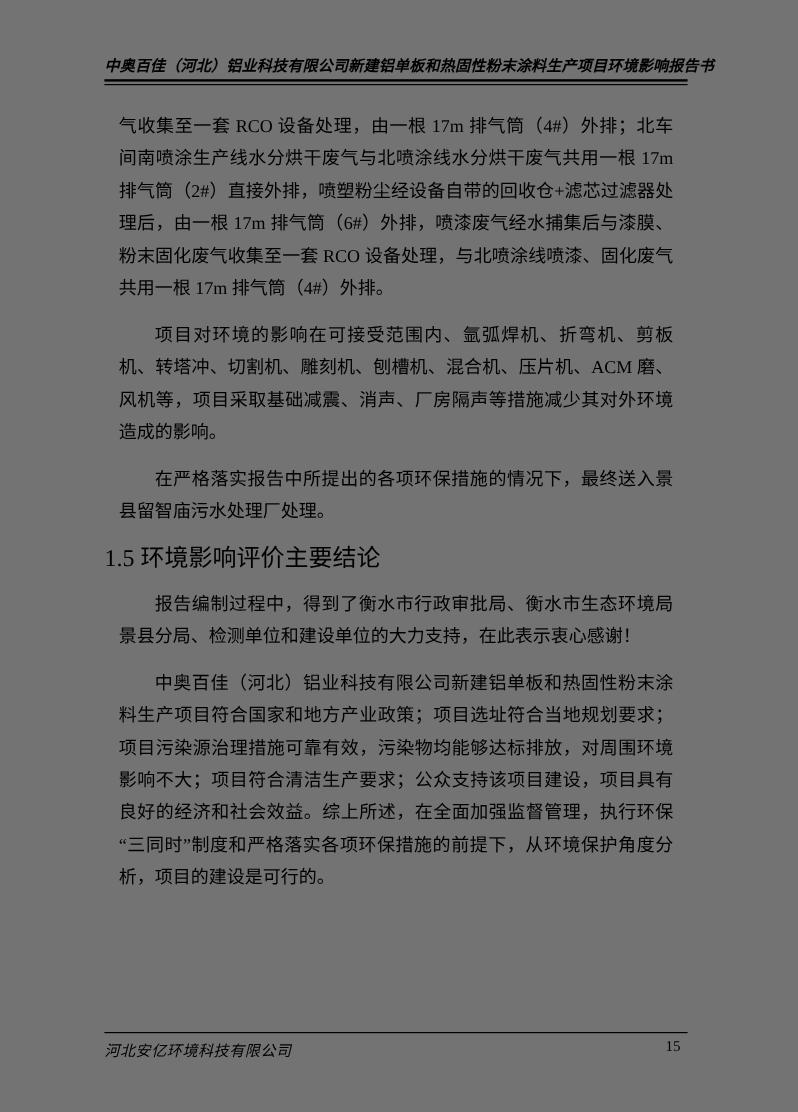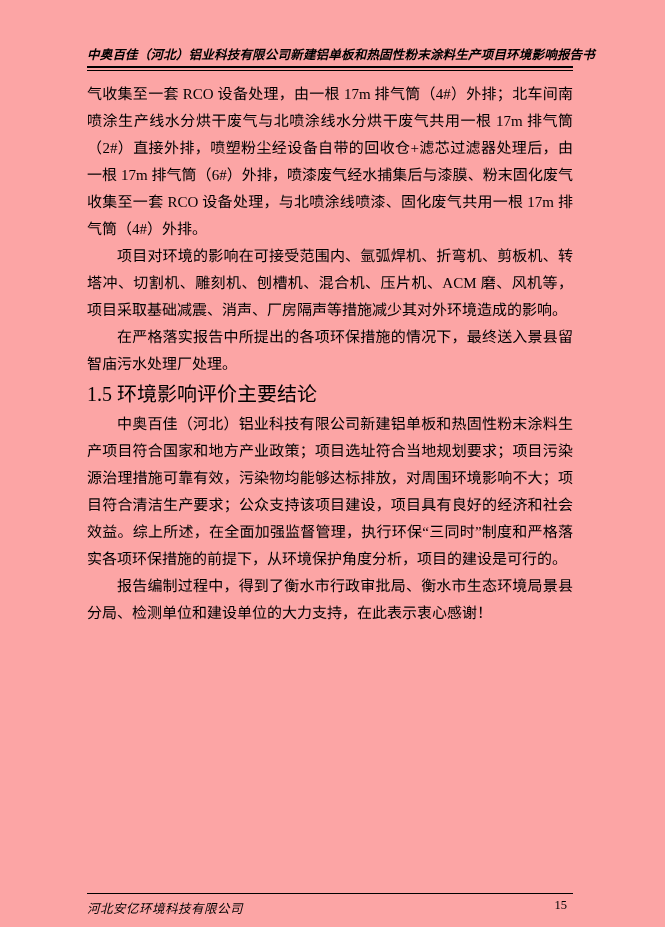--- a/index.html
+++ b/index.html
@@ -6,21 +6,21 @@
   html, body { background: #ffffff; }
   body {
     font-family: "Liberation Serif", "DejaVu Serif", serif;
     color: #000000;
   }
   .page {
     position: relative;
     width: 665px;
     height: 927px;
     margin: 0 auto;
-    background: #fca5a5;
+    background: #737373;
     overflow: hidden;
   }
   
   .header {
     position: absolute;
     left: 87px;
     width: 486px;
     top: 47px;
   }
   .header-title {
@@ -43,37 +43,37 @@
   .content {
     position: absolute;
     left: 87px;
     top: 81px;
     width: 486px;
     font-size: 15px;
     line-height: 27px;
     text-align: justify;
     text-justify: inter-ideograph;
   }
-  .para { margin: 0; }
+  .para { margin: 12px; }
   .para.indent { text-indent: 2em; }
   .section-heading {
     font-size: 20px;
     font-weight: normal;
     line-height: 26px;
     margin: 3px 0 4px 0;
     text-align: left;
     text-indent: 0;
     font-family: "Liberation Serif", "DejaVu Serif", serif;
   }
   
   .footer {
     position: absolute;
     left: 87px;
     width: 486px;
-    top: 893px;
+    top: 860px;
     border-top: 1.5px solid #000000;
   }
   .footer-row {
     display: flex;
     justify-content: space-between;
     align-items: flex-start;
     padding-top: 4px;
   }
   .footer-company {
     font-size: 12.5px;
@@ -93,22 +93,22 @@
   <div class="header">
     <span class="header-title">中奥百佳（河北）铝业科技有限公司新建铝单板和热固性粉末涂料生产项目环境影响报告书</span>
     <div class="header-rule"></div>
   </div>
 
   <div class="content">
       <p class="para">气收集至一套 RCO 设备处理，由一根 17m 排气筒（4#）外排；北车间南喷涂生产线水分烘干废气与北喷涂线水分烘干废气共用一根 17m 排气筒（2#）直接外排，喷塑粉尘经设备自带的回收仓+滤芯过滤器处理后，由一根 17m 排气筒（6#）外排，喷漆废气经水捕集后与漆膜、粉末固化废气收集至一套 RCO 设备处理，与北喷涂线喷漆、固化废气共用一根 17m 排气筒（4#）外排。</p>
       <p class="para indent">项目对环境的影响在可接受范围内、氩弧焊机、折弯机、剪板机、转塔冲、切割机、雕刻机、刨槽机、混合机、压片机、ACM 磨、风机等，项目采取基础减震、消声、厂房隔声等措施减少其对外环境造成的影响。</p>
       <p class="para indent">在严格落实报告中所提出的各项环保措施的情况下，最终送入景县留智庙污水处理厂处理。</p>
       <h2 class="section-heading">1.5 环境影响评价主要结论</h2>
+      <p class="para indent">报告编制过程中，得到了衡水市行政审批局、衡水市生态环境局景县分局、检测单位和建设单位的大力支持，在此表示衷心感谢！</p>
       <p class="para indent">中奥百佳（河北）铝业科技有限公司新建铝单板和热固性粉末涂料生产项目符合国家和地方产业政策；项目选址符合当地规划要求；项目污染源治理措施可靠有效，污染物均能够达标排放，对周围环境影响不大；项目符合清洁生产要求；公众支持该项目建设，项目具有良好的经济和社会效益。综上所述，在全面加强监督管理，执行环保“三同时”制度和严格落实各项环保措施的前提下，从环境保护角度分析，项目的建设是可行的。</p>
-      <p class="para indent">报告编制过程中，得到了衡水市行政审批局、衡水市生态环境局景县分局、检测单位和建设单位的大力支持，在此表示衷心感谢！</p>
     </div>
 
   <div class="footer">
     <div class="footer-row">
       <span class="footer-company">河北安亿环境科技有限公司</span>
       <span class="footer-page-number">15</span>
     </div>
   </div>
 
 </div>

